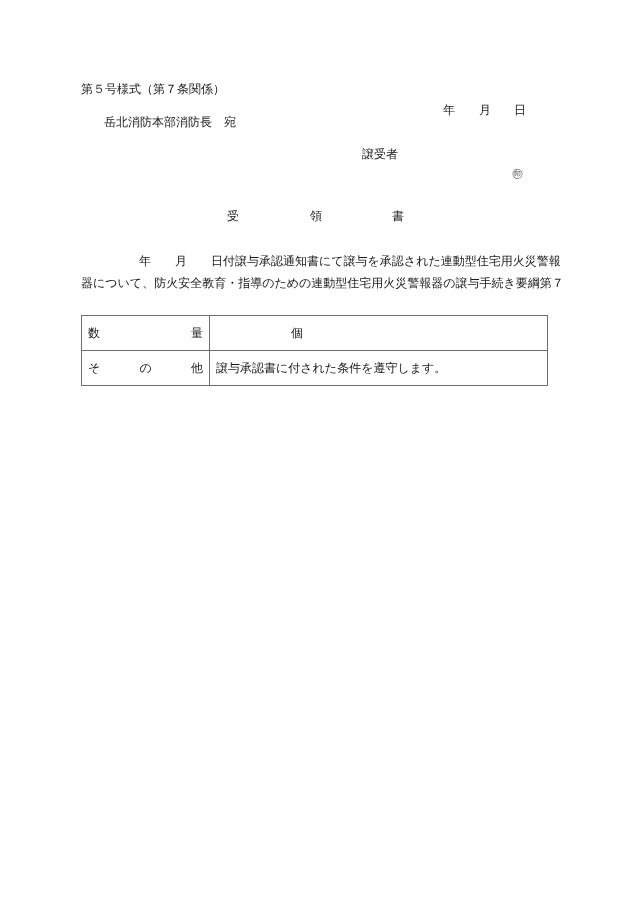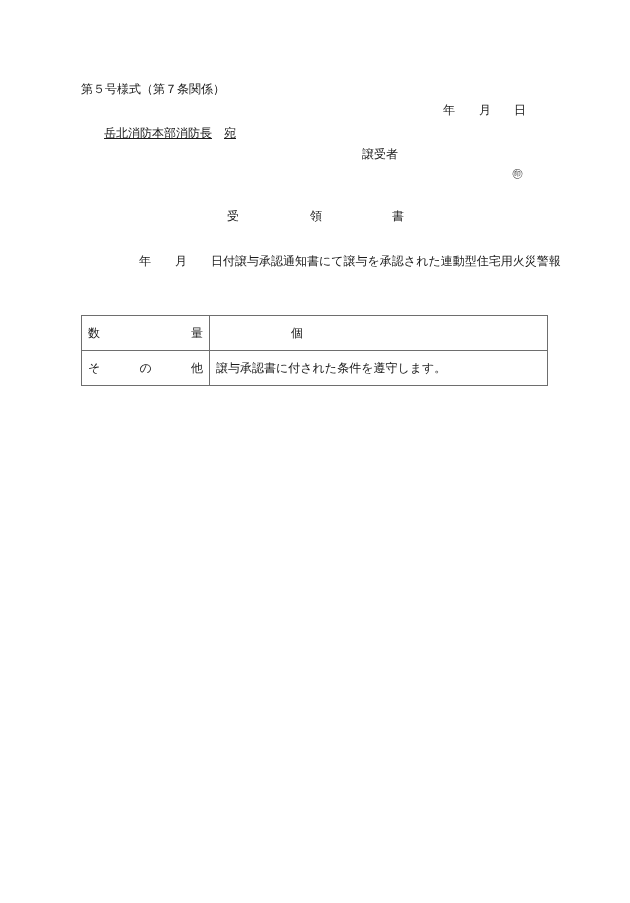--- a/index.html
+++ b/index.html
@@ -17,21 +17,21 @@
       font-size: 12px;
     }
     .abs { position: absolute; white-space: nowrap; line-height: 14px; text-align: center; }
 
     #form-number { left: 81px; top: 82px; }
     .date-part { top: 103px; }
     #date-year  { left: 443px; }
     #date-month { left: 479px; }
     #date-day   { left: 514px; }
 
-    #addressee { left: 104px; top: 126px; text-decoration: underline; }
+    #addressee { left: 104px; top: 115px; }
     #addressee .honorific { margin-left: 12px; }
 
     #transferee-label { left: 362px; top: 147px; }
     #seal-mark { left: 512px; top: 167px; font-size: 11px; }
 
     #doc-title { top: 209px; left: 0; width: 630px; }
     #doc-title span { position: absolute; top: 0; }
     #title-char-1 { left: 227px; }
     #title-char-2 { left: 310px; }
     #title-char-3 { left: 392px; }
@@ -98,20 +98,21 @@
   <div id="doc-title" class="abs">
     <span id="title-char-1">受</span>
     <span id="title-char-2">領</span>
     <span id="title-char-3">書</span>
   </div>
 
   <div id="body-text">
     <span class="line">
       <span class="gap-y"></span><span>年</span><span class="gap-m"></span><span>月</span><span class="gap-d"></span><span>日付譲与承認通知書にて譲与を承認された連動型住宅用火災警報</span>
     </span>
+    <span class="line">器について、防火安全教育・指導のための連動型住宅用火災警報器の譲与手続き要綱第７</span>
   </div>
 
   <table id="info-table">
     <tbody>
         <tr>
       <td class="label-cell">
         <div class="spread">
           <span>数</span>
           <span>量</span>
         </div>

